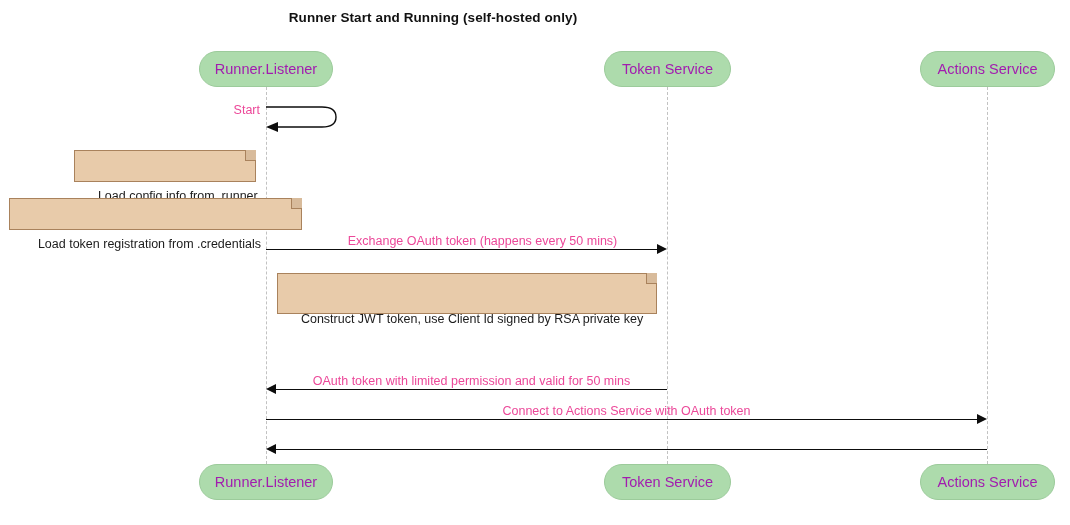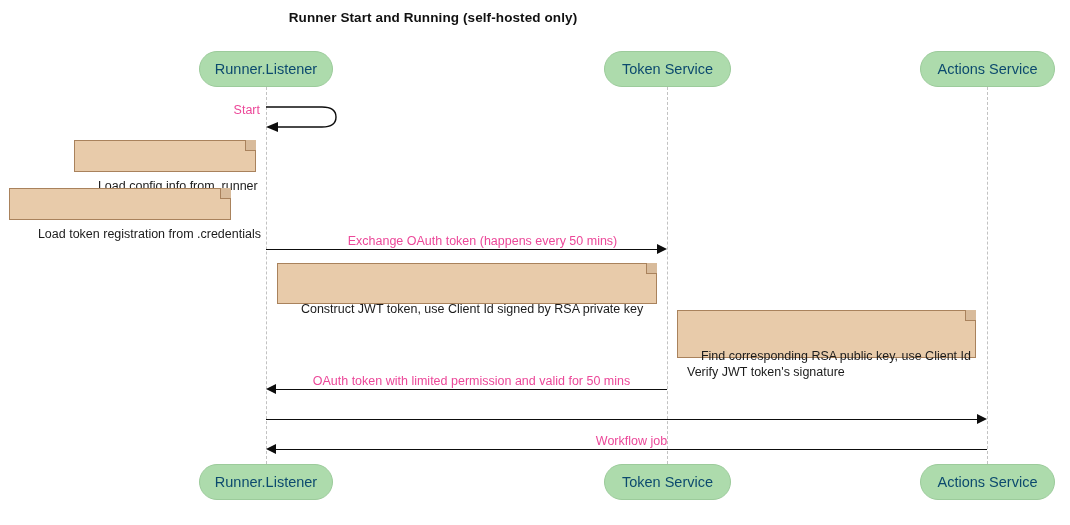--- a/index.html
+++ b/index.html
@@ -46,35 +46,36 @@
     border-radius: 18px;
     background: #addbac;
     border: 1px solid #9ccb9b;
     display: flex;
     align-items: center;
     justify-content: center;
     box-sizing: border-box;
   }
   .participant span {
     font-size: 14.5px;
-    color: #0c4a6e;
+    color: #a21caf;
     white-space: nowrap;
   }
 
   
   .note {
     position: absolute;
     background: #e8cbaa;
     border: 1px solid #a9825c;
     box-sizing: border-box;
     padding: 5px 9px 6px 9px;
     font-size: 12.5px;
     line-height: 16px;
     color: #1b1b1b;
     white-space: pre;
+    margin-top: 10px;
   }
   .note .fold {
     position: absolute;
     top: -1px;
     right: -1px;
     width: 11px;
     height: 11px;
     background: #d8bb9b;
     border-left: 1px solid #a9825c;
     border-bottom: 1px solid #a9825c;
@@ -141,48 +142,43 @@
       <path d="M2,4 L58,4 Q72,4 72,14 Q72,24 58,24 L14,24" fill="none" stroke="#0d0d0d" stroke-width="1.4"></path>
       <polygon points="14,19 2,24 14,29" fill="#0d0d0d"></polygon>
     </svg>
   </div>
 
   <div class="note" style="left:74px; top:140px; width:182px; height:32px;">
     <span class="fold"></span>
     <span>Load config info from .runner</span>
   </div>
 
-  <div class="note" style="left:9px; top:188px; width:222px; height:32px;padding-left:14px;">
+  <div class="note" style="left:9px; top:188px; width:293px; height:32px;padding-left:14px;">
     <span class="fold"></span>
     <span>Load token registration from .credentials</span>
   </div>
 
   <div class="msg-label" style="left:266px; top:234px; width:401px;margin-left:16px;">Exchange OAuth token (happens every 50 mins)</div>
   <div class="msg" style="left:266px; top:249px; width:392px;"></div>
   <div class="arrowhead right" style="left:657px; top:244px;"></div>
 
   <div class="note" style="left:277px; top:263px; width:380px; height:41px;">
     <span class="fold"></span>
     <span>Construct JWT token, use Client Id signed by RSA private key</span>
   </div>
 
-  <div class="note" style="left:677px; top:310px; width:299px; height:48px;">
-    <span class="fold"></span>
-    <span>Find corresponding RSA public key, use Client Id
-Verify JWT token's signature</span>
-  </div>
 
   <div class="msg-label" style="left:276px; top:374px; width:391px;">OAuth token with limited permission and valid for 50 mins</div>
   <div class="msg" style="left:276px; top:389px; width:391px;"></div>
   <div class="arrowhead left" style="left:266px; top:384px;"></div>
 
+  <div class="msg-label" style="left:266px; top:404px; width:721px;">Connect to Actions Service with OAuth token</div>
   <div class="msg" style="left:266px; top:419px; width:712px;"></div>
   <div class="arrowhead right" style="left:977px; top:414px;"></div>
 
-  <div class="msg-label" style="left:276px; top:434px; width:711px;">Workflow job</div>
   <div class="msg" style="left:276px; top:449px; width:711px;"></div>
   <div class="arrowhead left" style="left:266px; top:444px;"></div>
 
   <div class="participant" style="left:199px; top:464px; width:134px;">
     <span>Runner.Listener</span>
   </div>
   <div class="participant" style="left:604px; top:464px; width:127px;">
     <span>Token Service</span>
   </div>
   <div class="participant" style="left:920px; top:464px; width:135px;">

